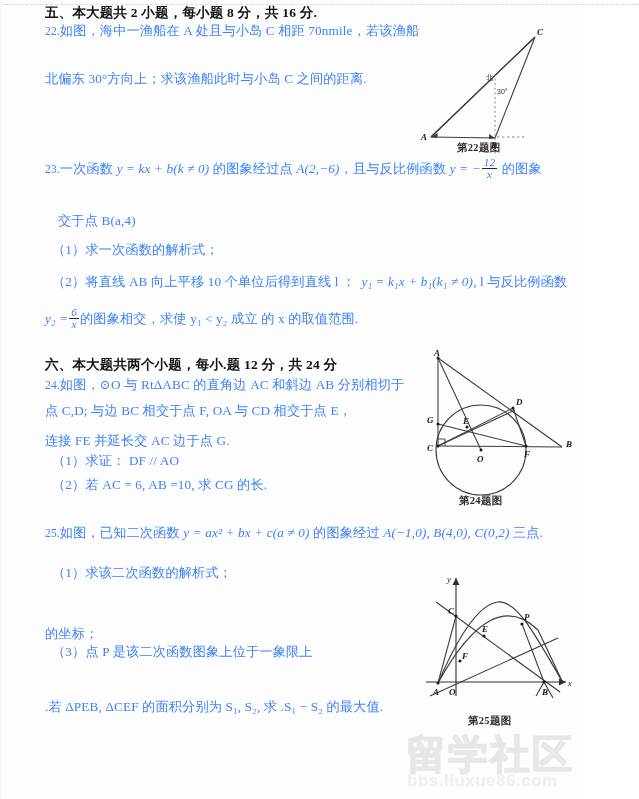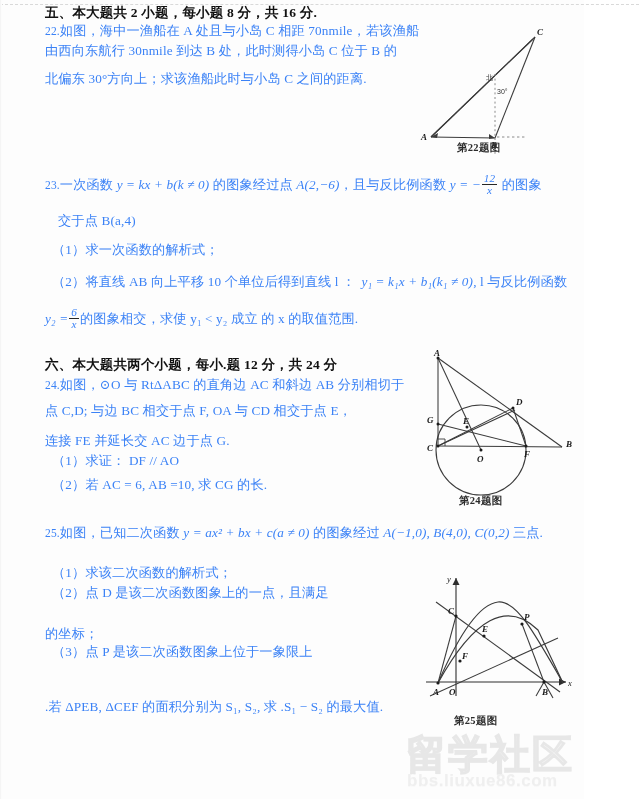--- a/index.html
+++ b/index.html
@@ -131,21 +131,20 @@
 <div class="page">
 
   <div class="top-rule"></div>
   <div class="left-edge"></div>
 
   <div class="txt sec-head" style="left:45px; top:6px;">五、本大题共 2 小题，每小题 8 分，共 16 分.</div>
 
   <div class="txt body-line" style="left:45px; top:24px;">
     <span class="qnum">22.</span><span>如图，海中一渔船在 A 处且与小岛 C 相距 70nmile，若该渔船</span>
   </div>
-  <div class="txt body-line" style="left:45px; top:44px;">由西向东航行 30nmile 到达 B 处，此时测得小岛 C 位于 B 的</div>
   <div class="txt body-line" style="left:45px; top:72px;">北偏东 30°方向上；求该渔船此时与小岛 C 之间的距离.</div>
 
   <div class="fig" style="left:415px; top:18px;">
     <svg width="160" height="130" viewBox="0 0 160 130">
 
       <g stroke="#3b3b3b" stroke-width="1.1" fill="none">
         <path d="M16,119 L120,19"></path>
         <path d="M16,119 L80,120"></path>
         <path d="M80,120 L120,19"></path>
         <path d="M16,119 L118,21"></path>
@@ -161,21 +160,21 @@
 
       <text class="lbl" x="6" y="122">A</text>
       <text class="lbl" x="76" y="130">B</text>
       <text class="lbl" x="122" y="17">C</text>
       <text class="lbl-cn" x="71" y="62">北</text>
       <text class="lbl-cn" x="82" y="76">30°</text>
     </svg>
   </div>
   <div class="fig-cap" style="left:457px; top:141px;">第22题图</div>
 
-  <div class="txt body-line" style="left:45px; top:174px;">
+  <div class="txt body-line" style="left:45px; top:158px;">
     <span class="qnum">23.</span><span>一次函数 </span><span class="mi">y = kx + b(k ≠ 0)</span><span> 的图象经过点 </span><span class="mi">A(2,−6)</span><span>，且与反比例函数 </span><span class="mi">y = −</span><span class="frac"><span class="num up">12</span><span class="den">x</span></span><span> 的图象</span>
   </div>
   <div class="txt body-line" style="left:58px; top:214px;">交于点 B(a,4)</div>
   <div class="txt body-line" style="left:52px; top:243px;">（1）求一次函数的解析式；</div>
   <div class="txt body-line" style="left:52px; top:275px;">
     <span>（2）将直线 AB 向上平移 10 个单位后得到直线 l ：</span><span class="mi" style="margin-left:6px;">y₁ = k₁x + b₁(k₁ ≠ 0)</span><span>, l 与反比例函数</span>
   </div>
   <div class="txt body-line" style="left:45px; top:308px;">
     <span class="mi">y₂ =</span><span class="frac"><span class="num up">6</span><span class="den">x</span></span><span>的图象相交，求使 y₁ &lt; y₂ 成立 的 x 的取值范围.</span>
   </div>
@@ -231,21 +230,20 @@
       <text class="lbl" x="104" y="105">F</text>
       <text class="lbl" x="146" y="95">B</text>
     </svg>
   </div>
   <div class="fig-cap" style="left:459px; top:494px;">第24题图</div>
 
   <div class="txt body-line" style="left:45px; top:526px;">
     <span class="qnum">25.</span><span>如图，已知二次函数 </span><span class="mi">y = ax² + bx + c(a ≠ 0)</span><span> 的图象经过 </span><span class="mi">A(−1,0), B(4,0), C(0,2)</span><span> 三点.</span>
   </div>
   <div class="txt body-line" style="left:52px; top:566px;">（1）求该二次函数的解析式；</div>
-  <div class="txt body-line" style="left:52px; top:586px;">（2）点 D 是该二次函数图象上的一点，且满足</div>
   <div class="txt body-line" style="left:45px; top:627px;">的坐标；</div>
   <div class="txt body-line" style="left:52px; top:645px;">（3）点 P 是该二次函数图象上位于一象限上</div>
   <div class="txt body-line" style="left:45px; top:700px;">.若 ΔPEB, ΔCEF 的面积分别为 S₁, S₂, 求 .S₁ − S₂ 的最大值.</div>
 
   <div class="fig" style="left:420px; top:562px;">
     <svg width="170" height="150" viewBox="0 0 170 150">
 
       <g stroke="#2e2e2e" stroke-width="1.1" fill="none">
         <path d="M6,120 L146,120"></path>
         <path d="M36,134 L36,16"></path>
@@ -281,20 +279,20 @@
       <text class="lbl" x="122" y="133">B</text>
       <text class="lbl" x="28" y="52">C</text>
       <text class="lbl" x="104" y="58">P</text>
       <text class="lbl" x="62" y="70">E</text>
       <text class="lbl" x="42" y="97">F</text>
       <text class="lbl" x="29" y="133">O</text>
       <text class="ax-lbl" x="148" y="124">x</text>
       <text class="ax-lbl" x="27" y="20">y</text>
     </svg>
   </div>
-  <div class="fig-cap" style="left:454px; top:714px;text-align:right;">第25题图</div>
+  <div class="fig-cap" style="left:468px; top:714px;text-align:right;">第25题图</div>
 
   <div class="watermark">
     <div class="wm-cn">留学社区</div>
     <div class="wm-url">bbs.liuxue86.com</div>
   </div>
 
 </div>
 
 </body></html>

